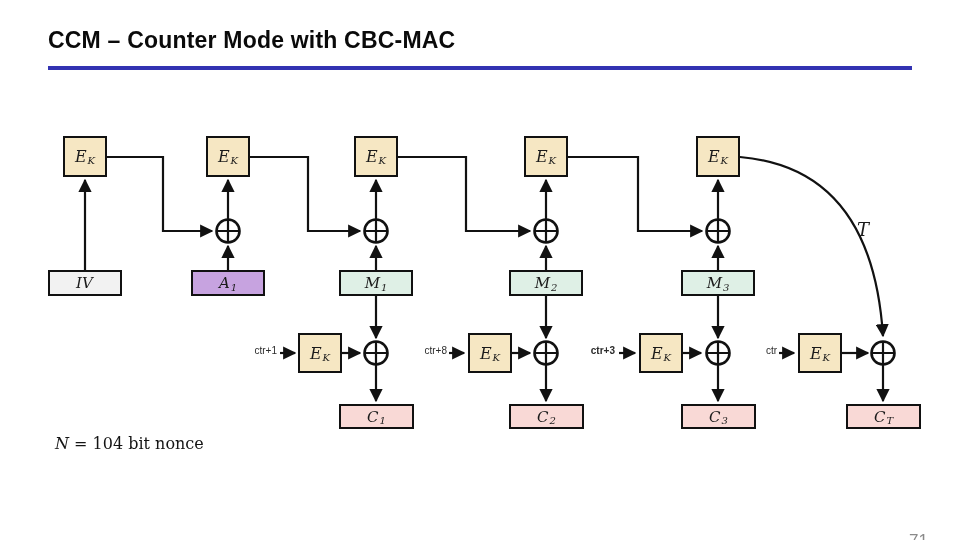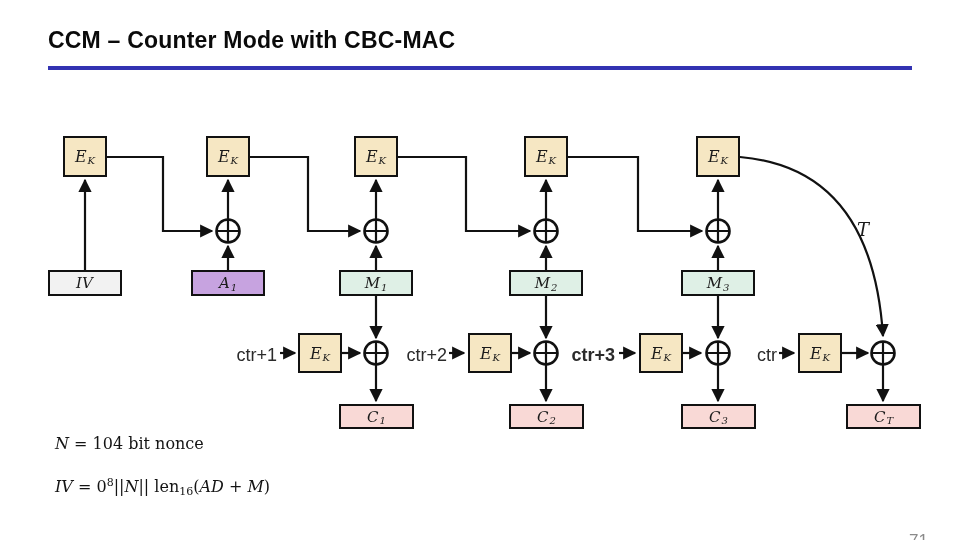--- a/index.html
+++ b/index.html
@@ -30,21 +30,21 @@
   .ek{width:44px;height:41px;background:#f6e7c3;border:2.5px solid #111;font-size:16px;}
   .ek-b{height:40px;}
   .inbox{width:74px;height:26px;border:2px solid #111;font-size:15px;}
   .iv{background:#f2f2f2;}
   .ablk{background:#c7a3e0;}
   .mblk{background:#dff0e6;}
   .cblk{width:75px;height:25px;background:#f9d9d6;border:2px solid #111;font-size:15px;}
   .sub{font-size:10px;font-style:italic;position:relative;top:4px;margin-left:1px;}
   .ctr{
     position:absolute;width:60px;text-align:right;
-    font-size:18px;color:#2b2b2b;font-family:"Liberation Sans",sans-serif;
+    font-size:10px;color:#2b2b2b;font-family:"Liberation Sans",sans-serif;
   }
   .taglbl{
     position:absolute;font-family:"DejaVu Serif",serif;font-style:italic;
     font-size:18px;color:#1a1a1a;
   }
   .formula{
     position:absolute;left:55px;color:#141414;
     font-family:"DejaVu Serif", serif;font-size:16px;text-align:center;
   }
   .formula .it{font-style:italic;}
@@ -184,21 +184,21 @@
   <div class="box inbox mblk" style="left:509px;top:270px;">
       <span>M</span>
       <span class="sub">2</span>
     </div>
   <div class="box inbox mblk" style="left:681px;top:270px;">
       <span>M</span>
       <span class="sub">3</span>
     </div>
 
   <div class="ctr" style="left:217px;top:345px;">ctr+1</div>
-  <div class="ctr" style="left:387px;top:345px;">ctr+2</div>
+  <div class="ctr" style="left:387px;top:345px;">ctr+8</div>
   <div class="ctr" style="left:555px;top:345px;font-weight:bold;">ctr+3</div>
   <div class="ctr" style="left:717px;top:345px;">ctr</div>
 
   <div class="box ek ek-b" style="left:298px;top:333px;">
       <span>E</span>
       <span class="sub">K</span>
     </div>
   <div class="box ek ek-b" style="left:468px;top:333px;">
       <span>E</span>
       <span class="sub">K</span>
@@ -227,19 +227,16 @@
   <div class="box cblk" style="left:846px;top:404px;">
       <span>C</span>
       <span class="sub">T</span>
     </div>
 
   <div class="taglbl" style="left:857px;top:219px;">T</div>
 
   <div class="formula" style="top:434px;">
     <span class="it">N</span><span> = 104 bit nonce</span>
   </div>
-  <div class="formula" style="top:476px;">
-    <span class="it">IV</span><span> = 0</span><span class="sup">8</span><span>||</span><span class="it">N</span><span>|| len</span><span class="low">16</span><span>(</span><span class="it">AD</span><span> + </span><span class="it">M</span><span>)</span>
-  </div>
 
   <div class="pagenum">71</div>
 
 </div>
 
 </body></html>

